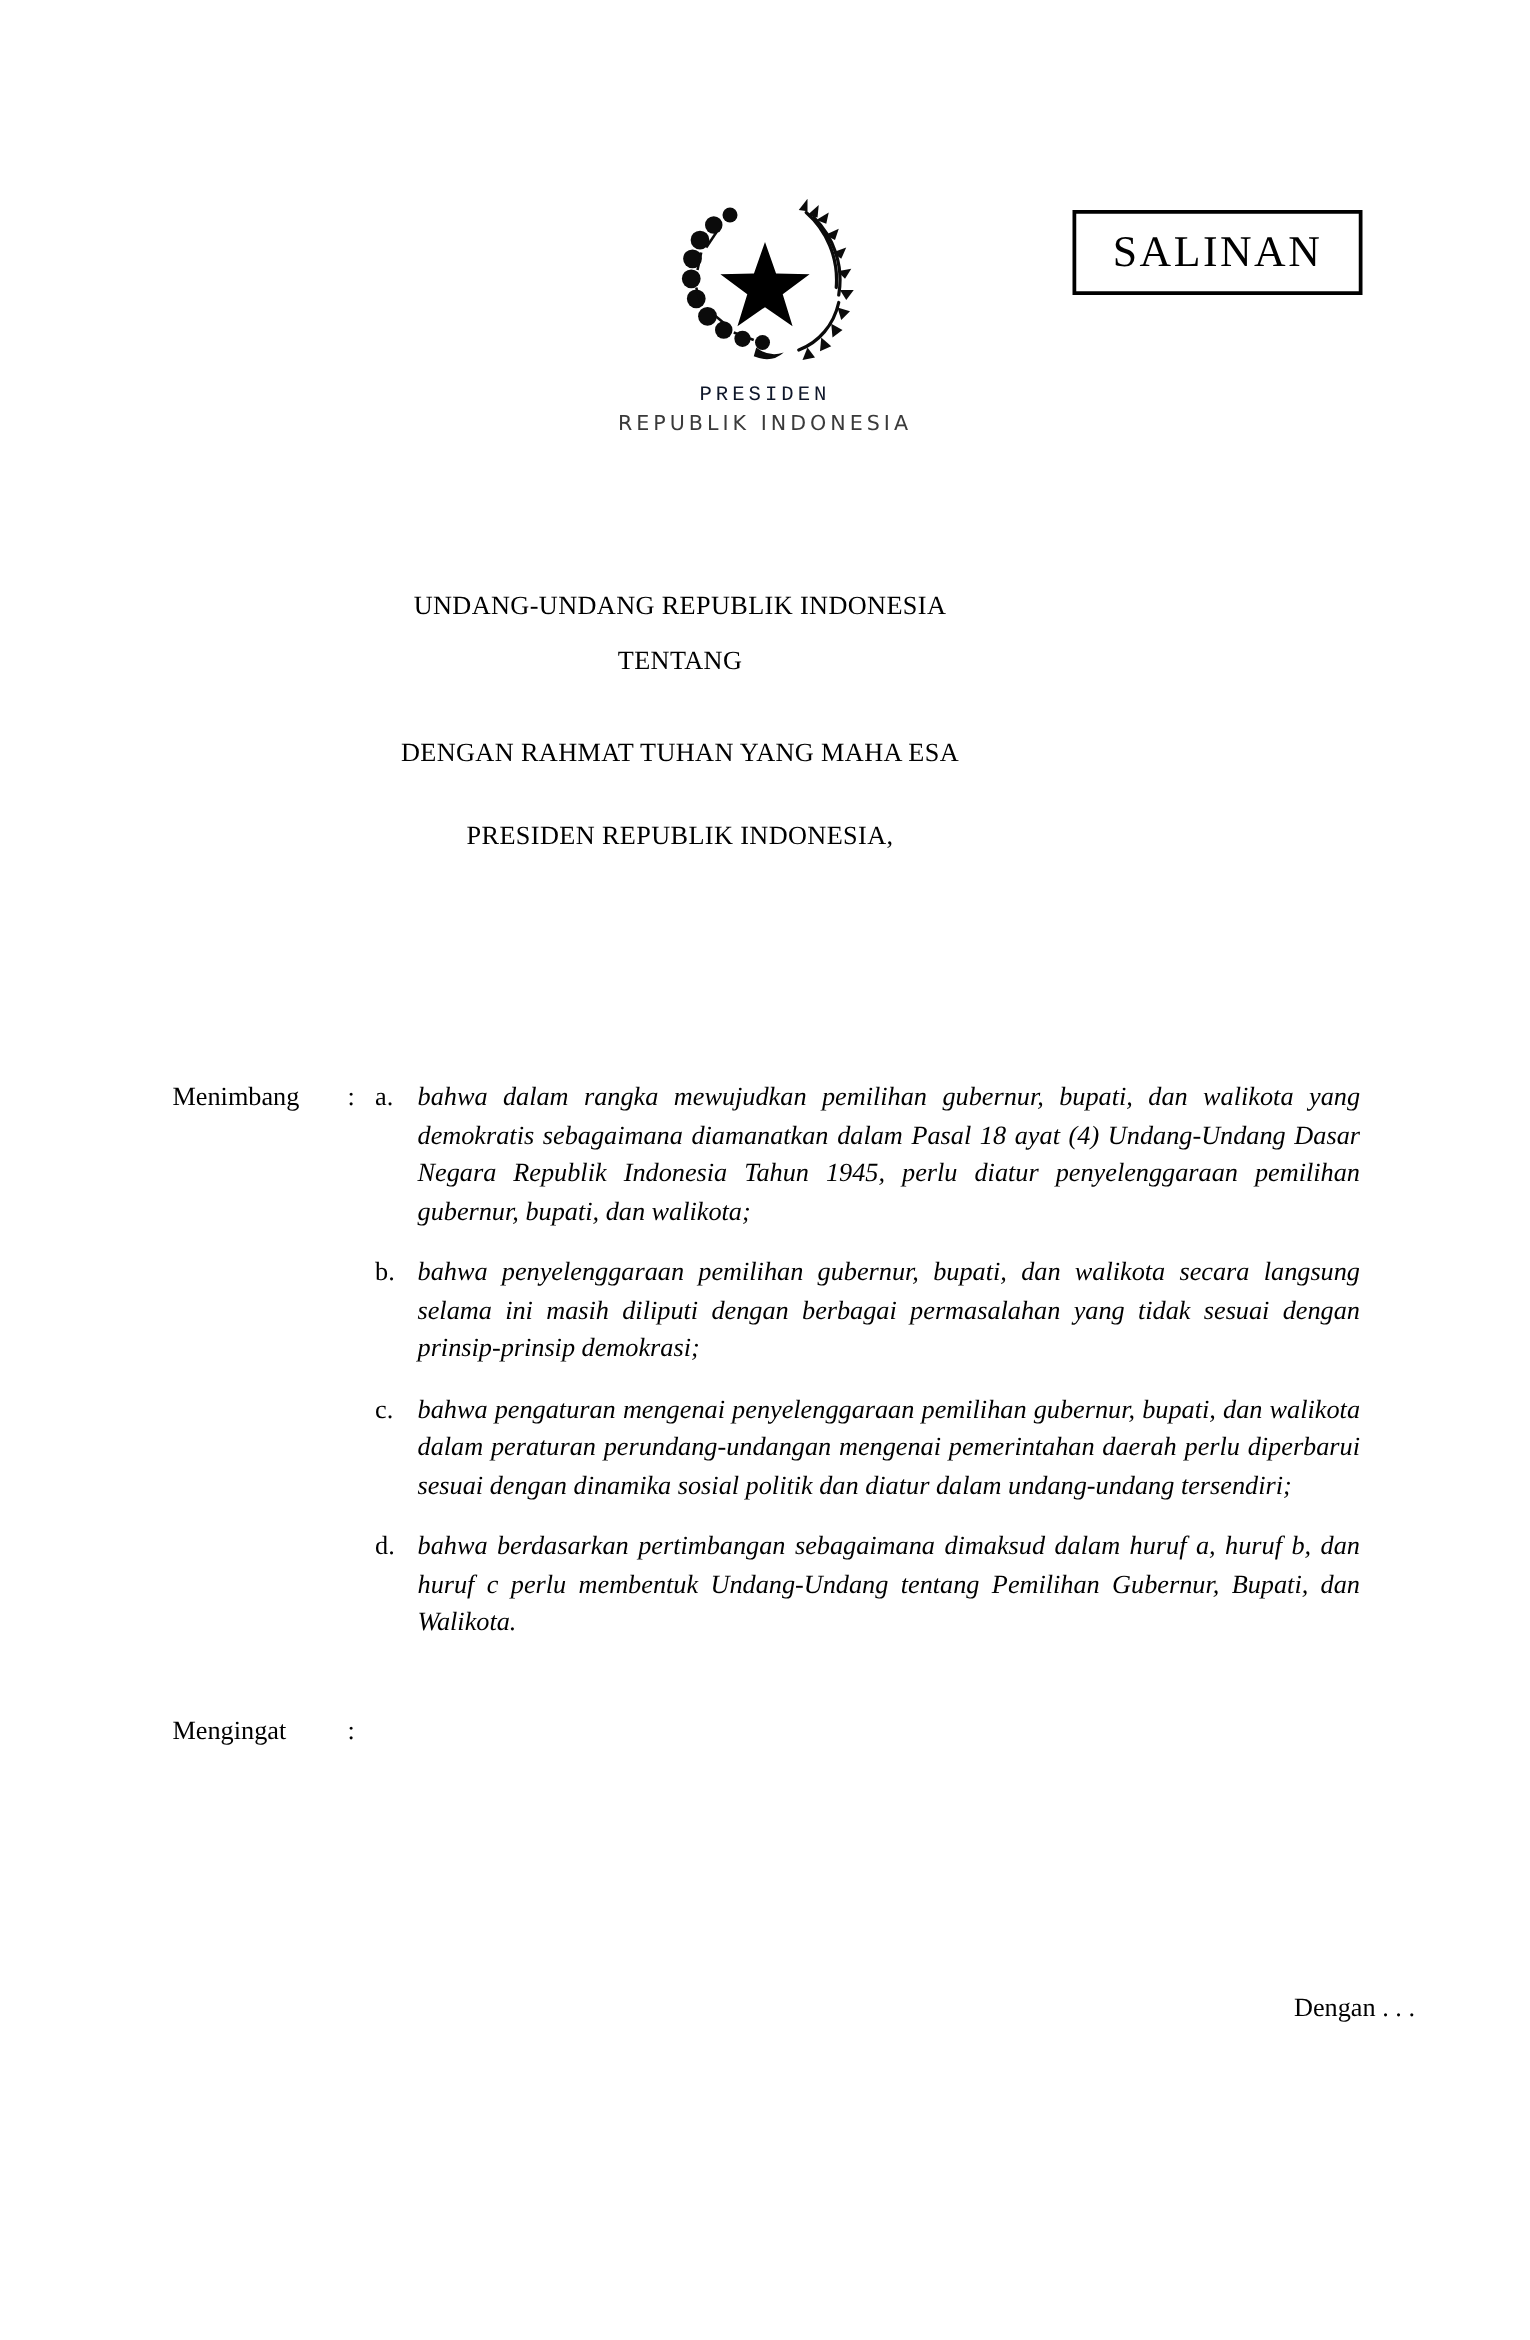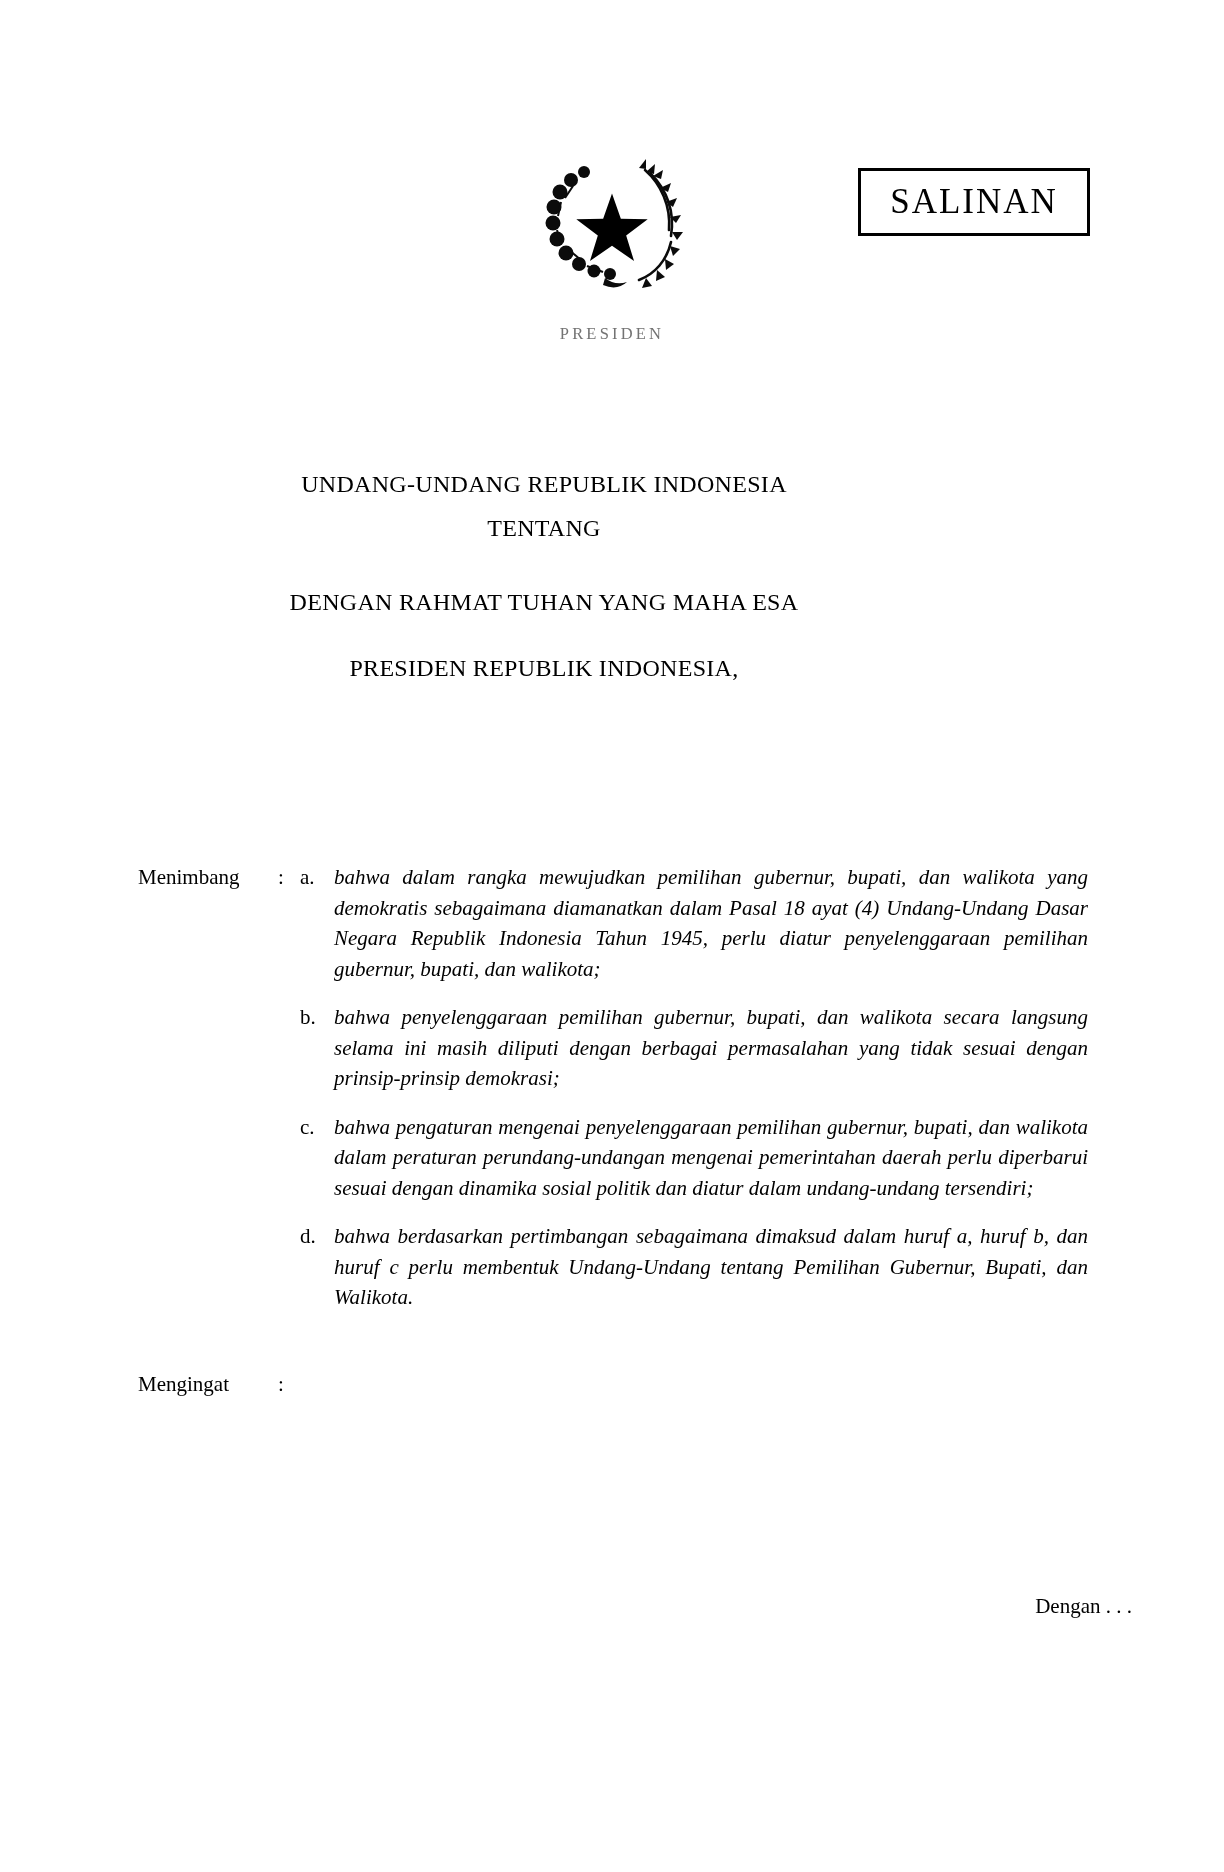--- a/index.html
+++ b/index.html
@@ -44,25 +44,25 @@
   }
   .star-center {
     position: absolute;
     left: 50%;
     top: 42px;
     transform: translateX(-50%);
     width: 76px;
     height: 72px;
   }
   .presiden-line1 {
-    margin-top: 24px;
-    font-family: Liberation Serif, serif;
+    margin-top: 6px;
+    font-family: Liberation Mono, monospace;
     font-size: 16.5px;
     letter-spacing: 3.2px;
-    color: #737373;
+    color: #0f172a;
     text-align: center;
   }
   .presiden-line2 {
     margin-top: 4px;
     font-family: "DejaVu Sans", sans-serif;
     font-size: 16.5px;
     letter-spacing: 3.2px;
     color: #3a3a3a;
     text-align: center;
   }
@@ -86,21 +86,21 @@
     letter-spacing: 2px;
   }
 
   
   .title-block {
     position: absolute;
     top: 462px;
     left: 0;
     width: 1088px;
     text-align: center;
-    font-size: 24px;
+    font-size: 21px;
     line-height: 44px;
     letter-spacing: 0.3px;
   }
   .title-block .spacer-sm { height: 22px; }
   .title-block .spacer-md { height: 30px; }
 
   
   .body-block {
     position: absolute;
     top: 862px;
@@ -209,20 +209,21 @@
           </g>
 
           <path d="M78 128 q10 8 22 4 q-10 9 -24 3 z"></path>
         </g>
       </svg>
       <svg class="star-center" viewBox="0 0 100 96" xmlns="http://www.w3.org/2000/svg" aria-hidden="true">
         <polygon fill="#000000" points="50,2 61.8,35.8 97.6,36.4 68.9,57.9 79.4,92.1 50,71.6 20.6,92.1 31.1,57.9 2.4,36.4 38.2,35.8"></polygon>
       </svg>
     </div>
     <div class="presiden-line1">PRESIDEN</div>
+    <div class="presiden-line2">REPUBLIK INDONESIA</div>
   </div>
 
   <div class="salinan-box">
     <span class="salinan-text">SALINAN</span>
   </div>
 
   <div class="title-block">
     <div>UNDANG-UNDANG REPUBLIK INDONESIA</div>
     <div>TENTANG</div>
     <div class="spacer-md"></div>

